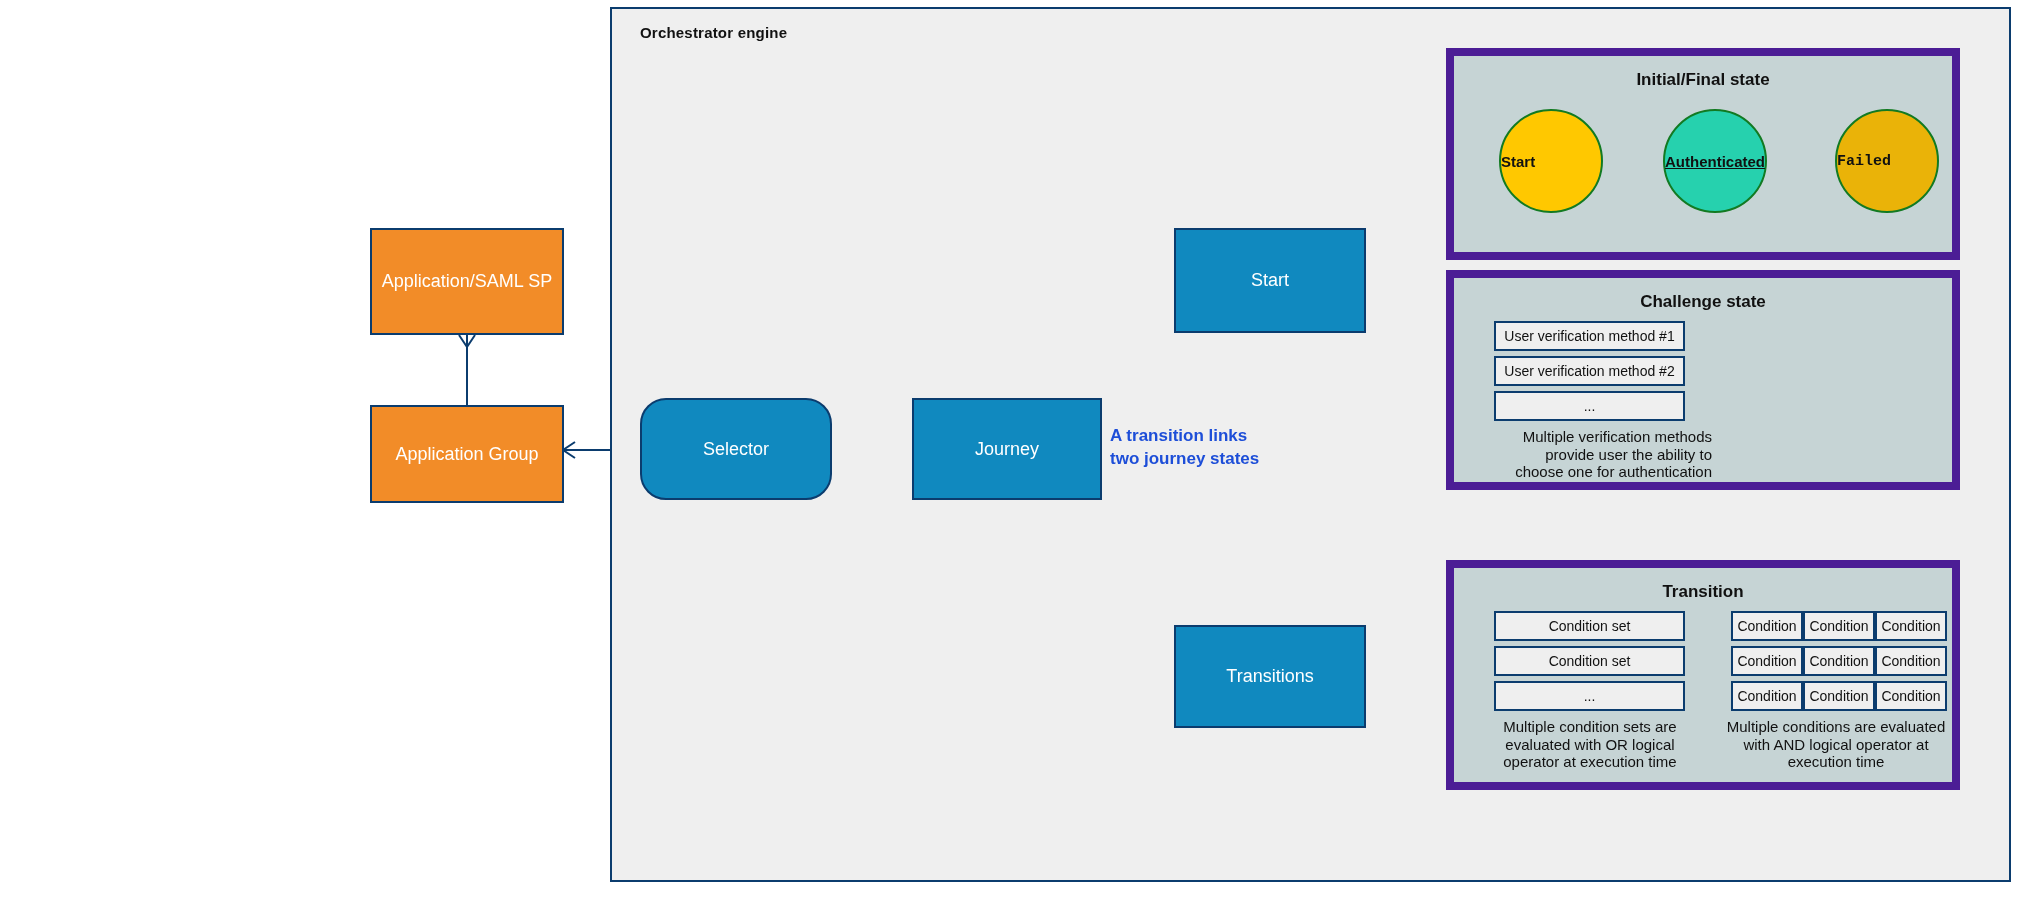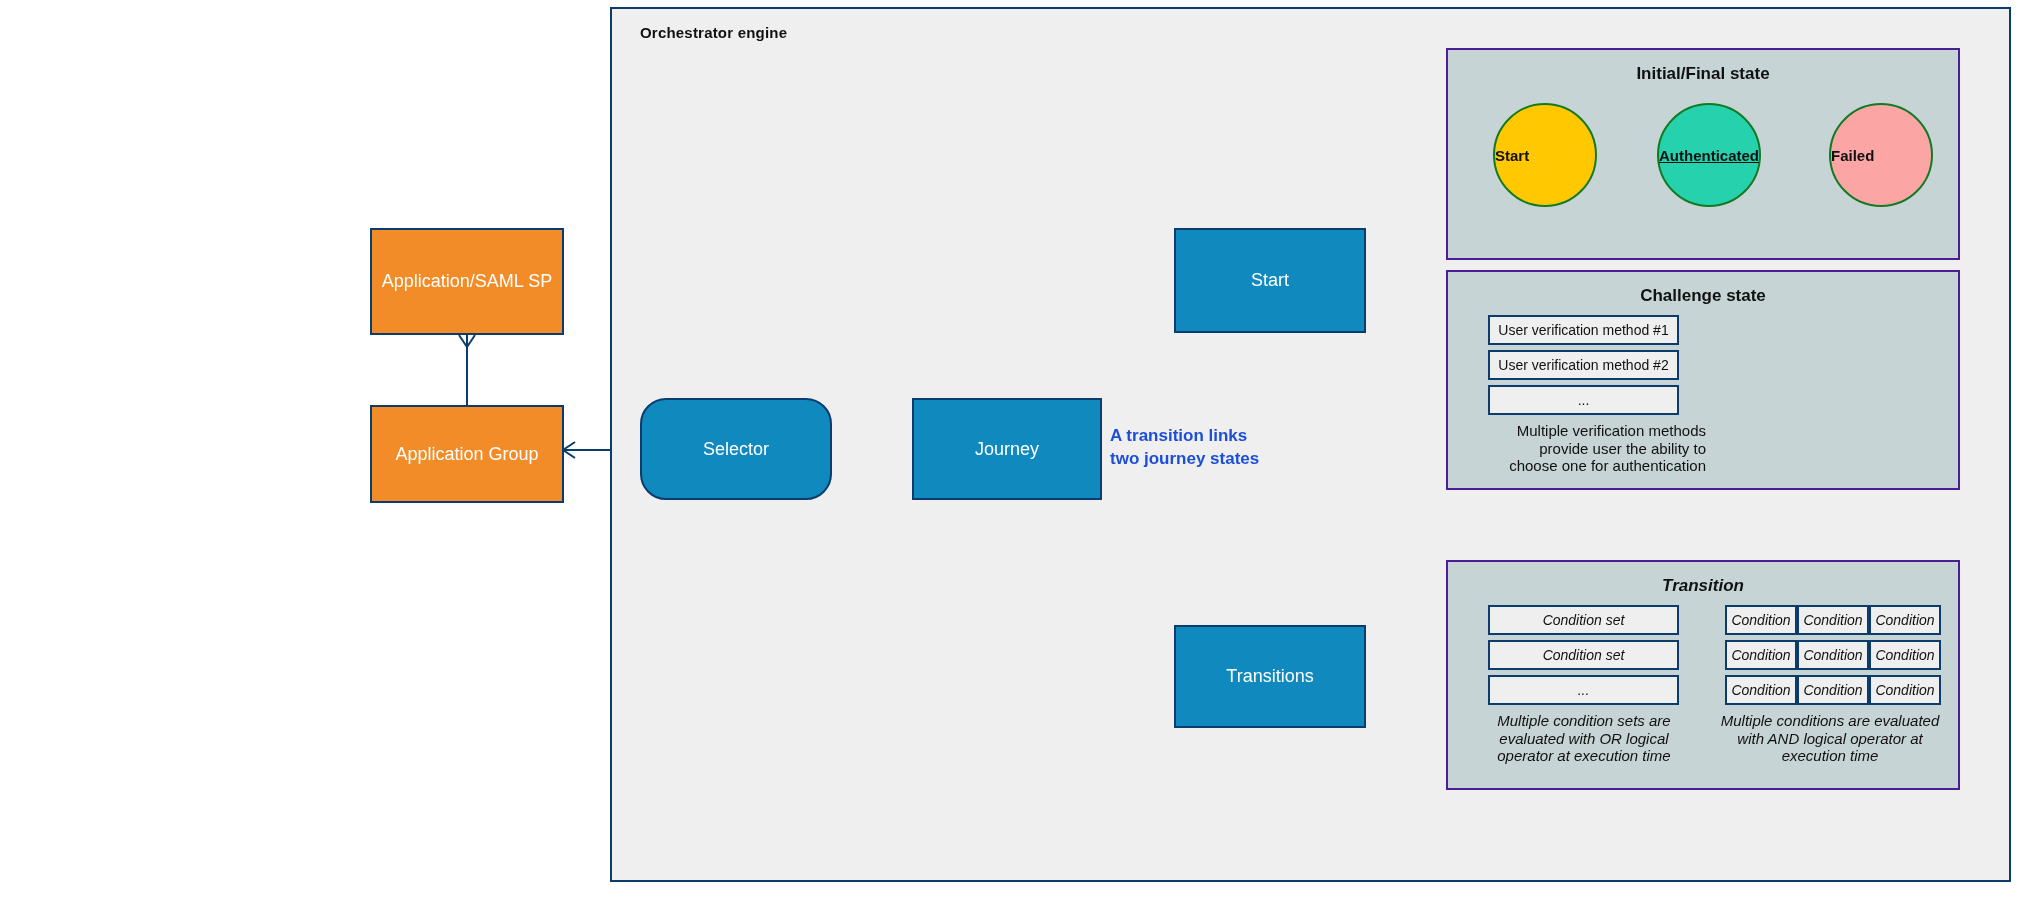--- a/index.html
+++ b/index.html
@@ -16,21 +16,21 @@
 
   .engine-panel{position:absolute;left:610px;top:7px;width:1401px;height:875px;
         box-sizing:border-box;background:#efefef;border:2px solid #0b3c6e;}
   .engine-title{position:absolute;left:640px;top:24px;font-size:15px;
         font-weight:bold;color:#111111;letter-spacing:.2px;}
 
   .orange-box{background:#f28c28;border:2px solid #0b3c6e;color:#ffffff;font-size:18px;}
   .blue-box{background:#1089bf;border:2px solid #0b3c6e;color:#ffffff;font-size:18px;}
 
   .group-panel{position:absolute;box-sizing:border-box;background:#c6d4d5;
-        border:2px solid #4c1d95;}
+        border:8px solid #4c1d95;}
   .group-title{position:absolute;width:100%;text-align:center;top:14px;
         font-size:17px;font-weight:bold;color:#111111;}
 
   .circle{position:absolute;border-radius:50%;border:2px solid #127a22;
         display:flex;align-items:center;justify-content:flex-start;
         font-size:15px;font-weight:bold;color:#111111;box-sizing:border-box;}
 
   .cell{position:absolute;box-sizing:border-box;background:#efefef;
         border:2px solid #0b3c6e;display:flex;align-items:center;
         justify-content:center;font-size:14px;color:#111111;}
@@ -136,21 +136,21 @@
     <div class="group-title">Initial/Final state</div>
 
     <div class="circle" style="left:45px;top:53px;width:104px;height:104px;background:#ffc800;">
       <span>Start</span>
     </div>
 
     <div class="circle" style="left:209px;top:53px;width:104px;height:104px;background:#26d1ae;text-decoration:underline;">
       <span>Authenticated</span>
     </div>
 
-    <div class="circle" style="left:381px;top:53px;width:104px;height:104px;background:#fca5a5;">
+    <div class="circle" style="left:381px;top:53px;width:104px;height:104px;background:#eab308;font-family:Liberation Mono, monospace;">
       <span>Failed</span>
     </div>
   </div>
 
   <div class="group-panel" style="left:1446px;top:270px;width:514px;height:220px;">
     <div class="group-title">Challenge state</div>
 
     <div class="cell" style="left:40px;top:43px;width:191px;height:30px;">
       <span>User verification method #1</span>
     </div>
@@ -161,21 +161,21 @@
       <span>...</span>
     </div>
 
     <div class="caption" style="left:46px;top:150px;width:212px;text-align:right;">
       <div>Multiple verification methods</div>
       <div>provide user the ability to</div>
       <div>choose one for authentication</div>
     </div>
   </div>
 
-  <div class="group-panel" style="left:1446px;top:560px;width:514px;height:230px;font-style:italic;">
+  <div class="group-panel" style="left:1446px;top:560px;width:514px;height:230px;">
     <div class="group-title">Transition</div>
 
     <div class="cell" style="left:40px;top:43px;width:191px;height:30px;">
       <span>Condition set</span>
     </div>
     <div class="cell" style="left:40px;top:78px;width:191px;height:30px;">
       <span>Condition set</span>
     </div>
     <div class="cell" style="left:40px;top:113px;width:191px;height:30px;">
       <span>...</span>

